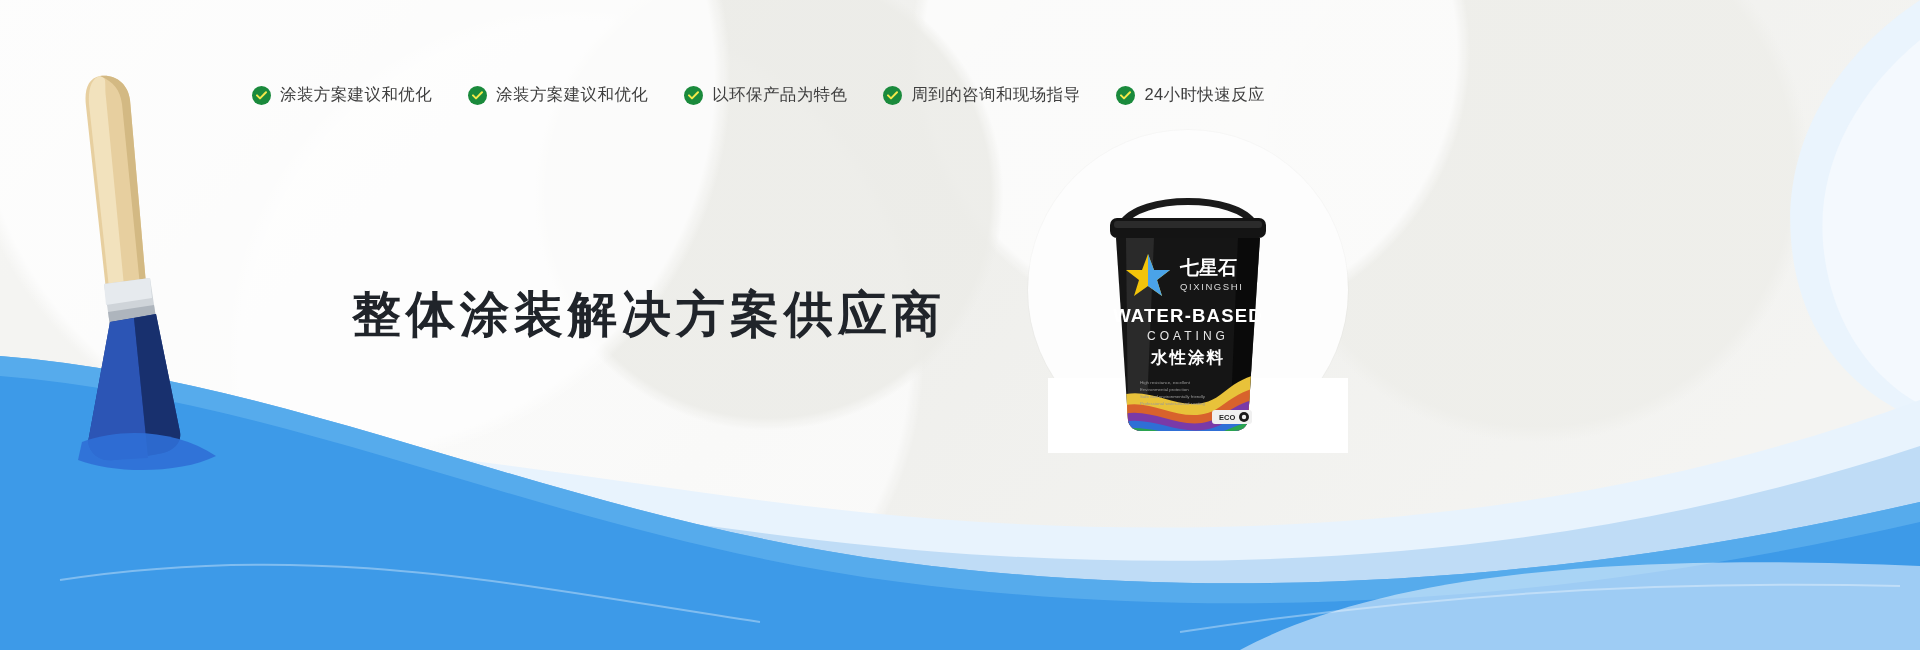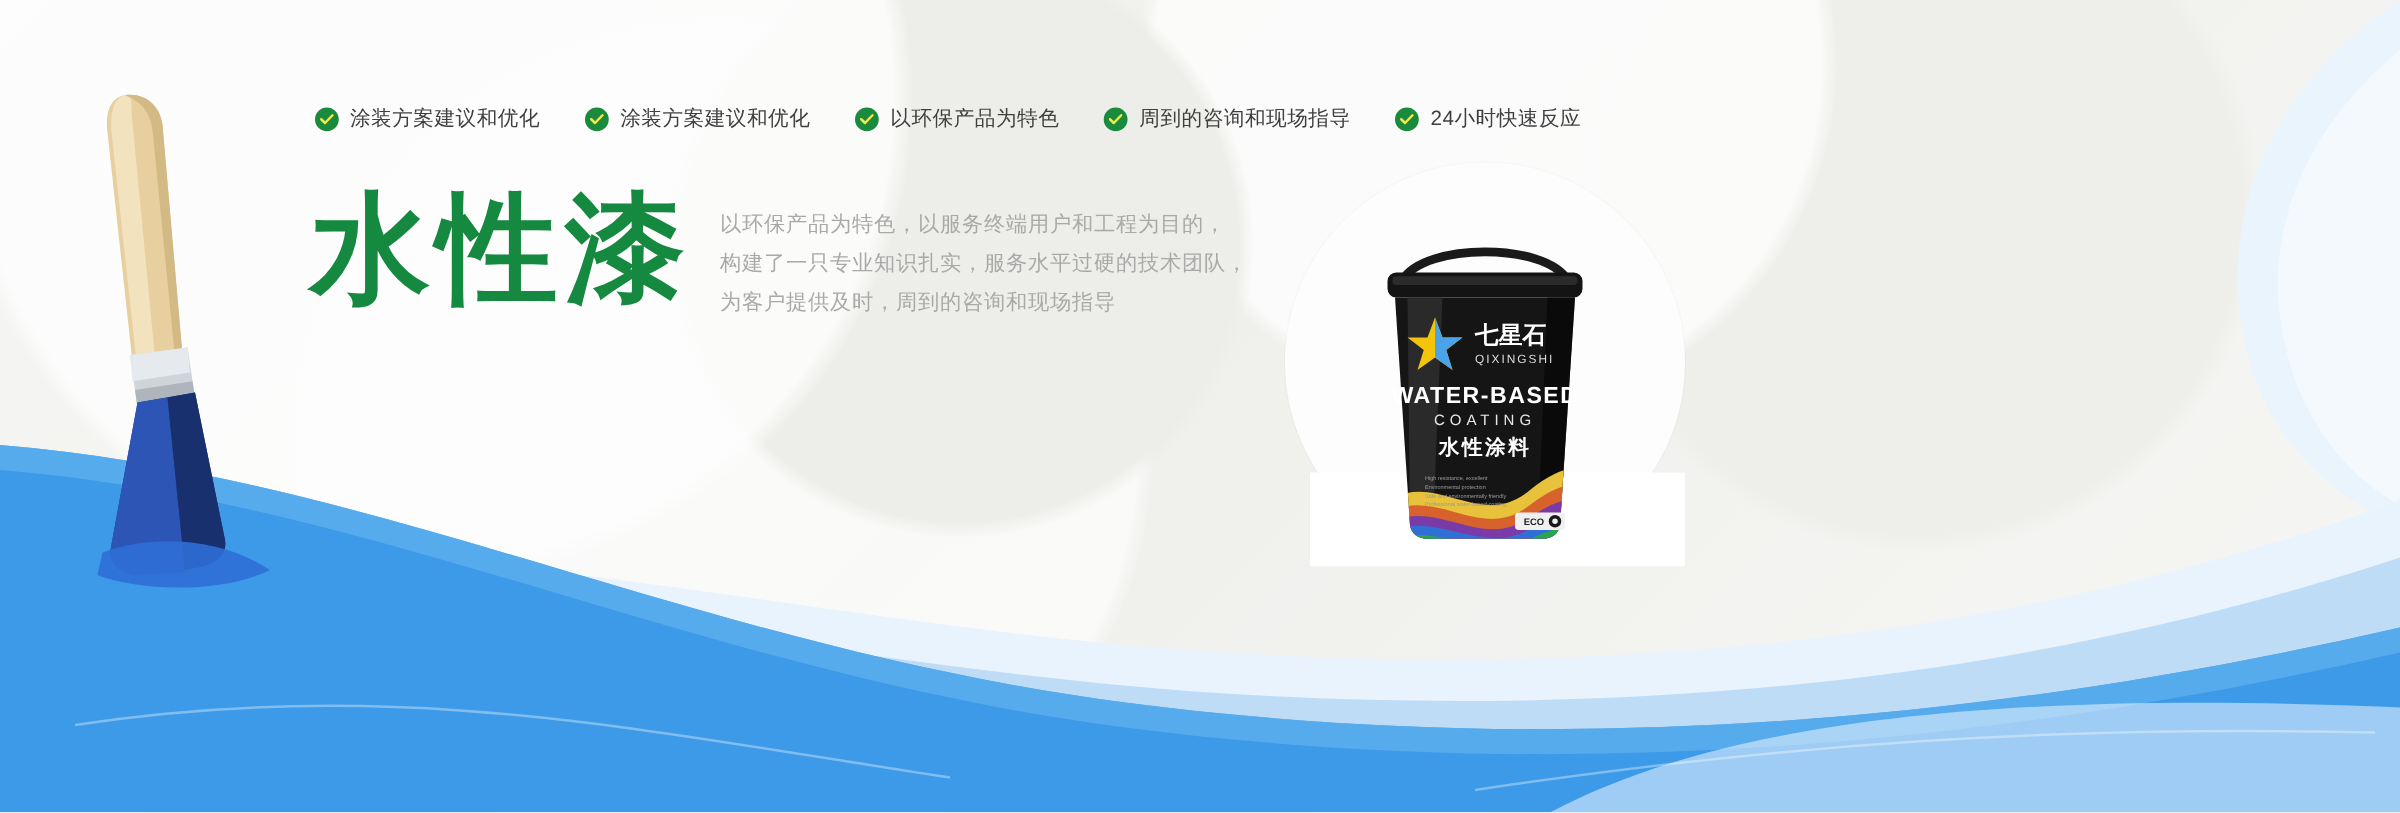--- a/index.html
+++ b/index.html
@@ -143,29 +143,22 @@
       <span class="check">
         <svg width="11" height="9" viewBox="0 0 11 9">
             <path d="M1 4.4 L4 7.4 L10 1.2" fill="none" stroke="#f4e94a" stroke-width="2" stroke-linecap="round" stroke-linejoin="round"></path>
           </svg>
       </span>
       <span class="feature-label">24小时快速反应</span>
     </div>
 
   </div>
 
-  <div class="headline-row">
-    <div class="headline">水性漆</div>
-    <div class="para">
-      <div>以环保产品为特色，以服务终端用户和工程为目的，</div>
-      <div>构建了一只专业知识扎实，服务水平过硬的技术团队，</div>
-      <div>为客户提供及时，周到的咨询和现场指导</div>
-    </div>
-  </div>
-
+
+  <div class="subhead">整体涂装解决方案供应商</div>
 
   <div class="product">
     <div class="prod-circle"></div>
     <div class="prod-plate"></div>
 
     <svg class="bucket" viewBox="0 0 200 245">
 
       <path d="M34 36 C 52 6, 148 6, 166 36" fill="none" stroke="#1a1a1a" stroke-width="7"></path>
 
       <rect x="22" y="30" width="156" height="20" rx="7" fill="#141414"></rect>

